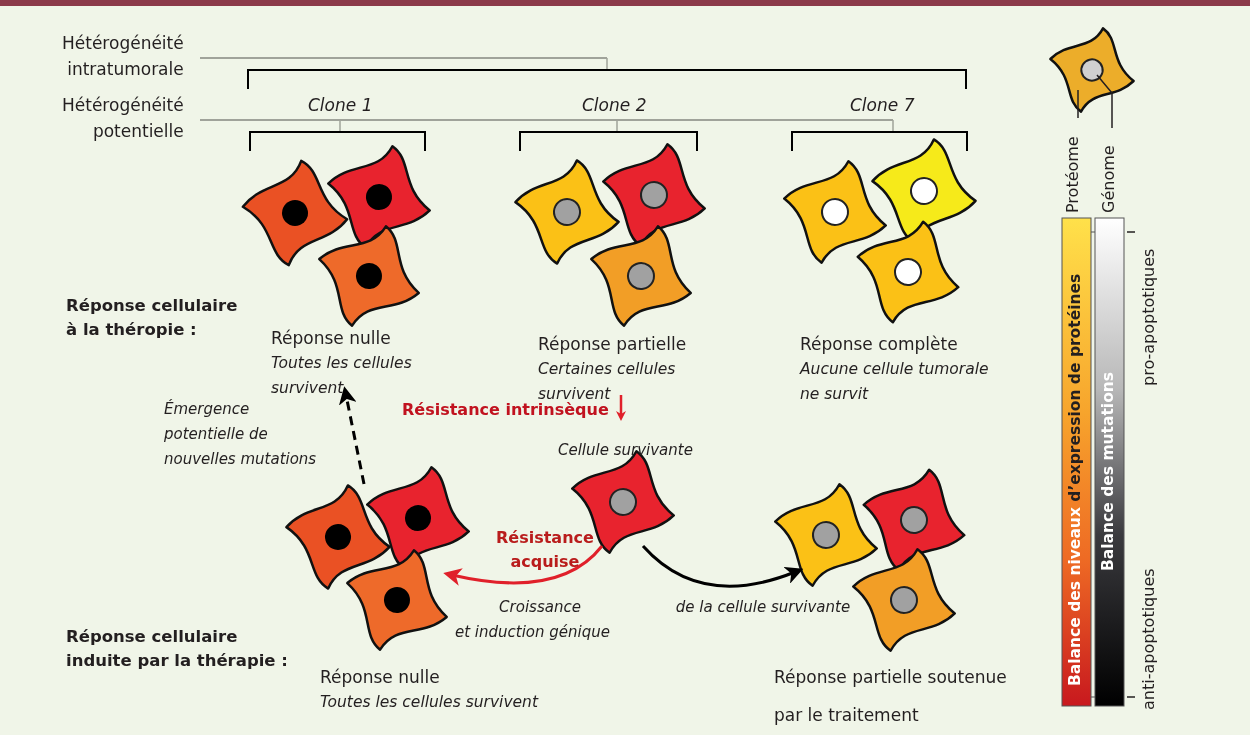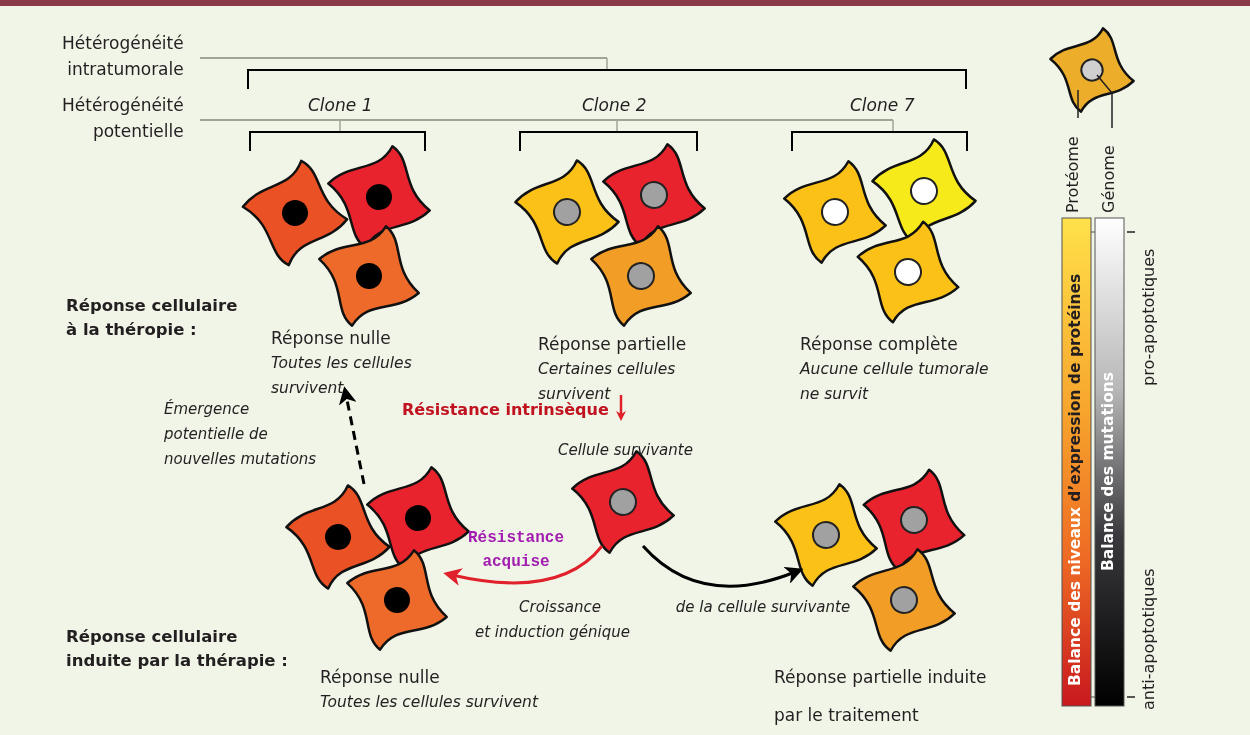--- a/index.html
+++ b/index.html
@@ -194,31 +194,31 @@
 <div class="txt resp" style="left:800px;top:319px;">
   <div class="title">Réponse complète</div>
   <div class="sub">Aucune cellule tumorale</div>
   <div class="sub">ne survit</div>
 </div>
 <div class="txt resp" style="left:320px;top:652px;">
   <div class="title">Réponse nulle</div>
   <div class="sub">Toutes les cellules survivent</div>
 </div>
 <div class="txt resp" style="left:774px;top:652px;">
-  <div class="title">Réponse partielle induite</div>
+  <div class="title">Réponse partielle soutenue</div>
   <div class="title">par le traitement</div>
 </div>
 
 <div class="txt red-bold" style="left: 402px; top: 398px; color: rgb(193, 18, 31);">Résistance intrinsèque</div>
 <div class="txt ital" style="left:558px;top:438px;">Cellule survivante</div>
-<div class="txt red-bold" style="left: 468px; top: 526px; color: #a21caf; font-family: Liberation Mono, monospace;">
+<div class="txt red-bold" style="left: 496px; top: 526px; color: #b91c1c;">
   <div>Résistance</div>
   <div>acquise</div>
 </div>
-<div class="txt ital" style="left:460px;top:595px;text-align:right;width:170px;">
+<div class="txt ital" style="left:440px;top:595px;text-align:right;width:170px;">
   <div style="text-align:center;padding-left:30px;">Croissance</div>
   <div>et induction génique</div>
 </div>
 <div class="txt ital" style="left:663px;top:595px;text-align:center;width:200px;">
   <div>de la cellule survivante</div>
 </div>
 <div class="txt ital" style="left:164px;top:397px;">
   <div>Émergence</div>
   <div>potentielle de</div>
   <div>nouvelles mutations</div>

